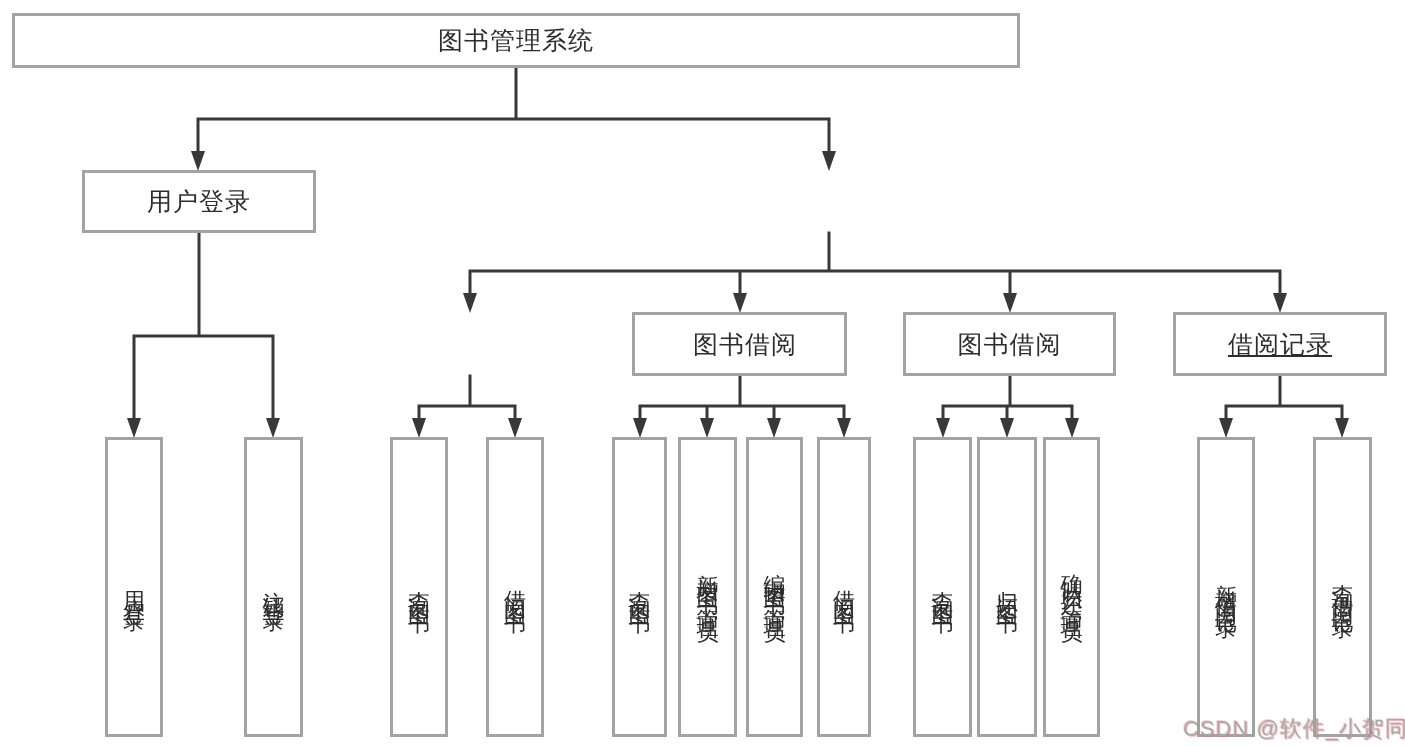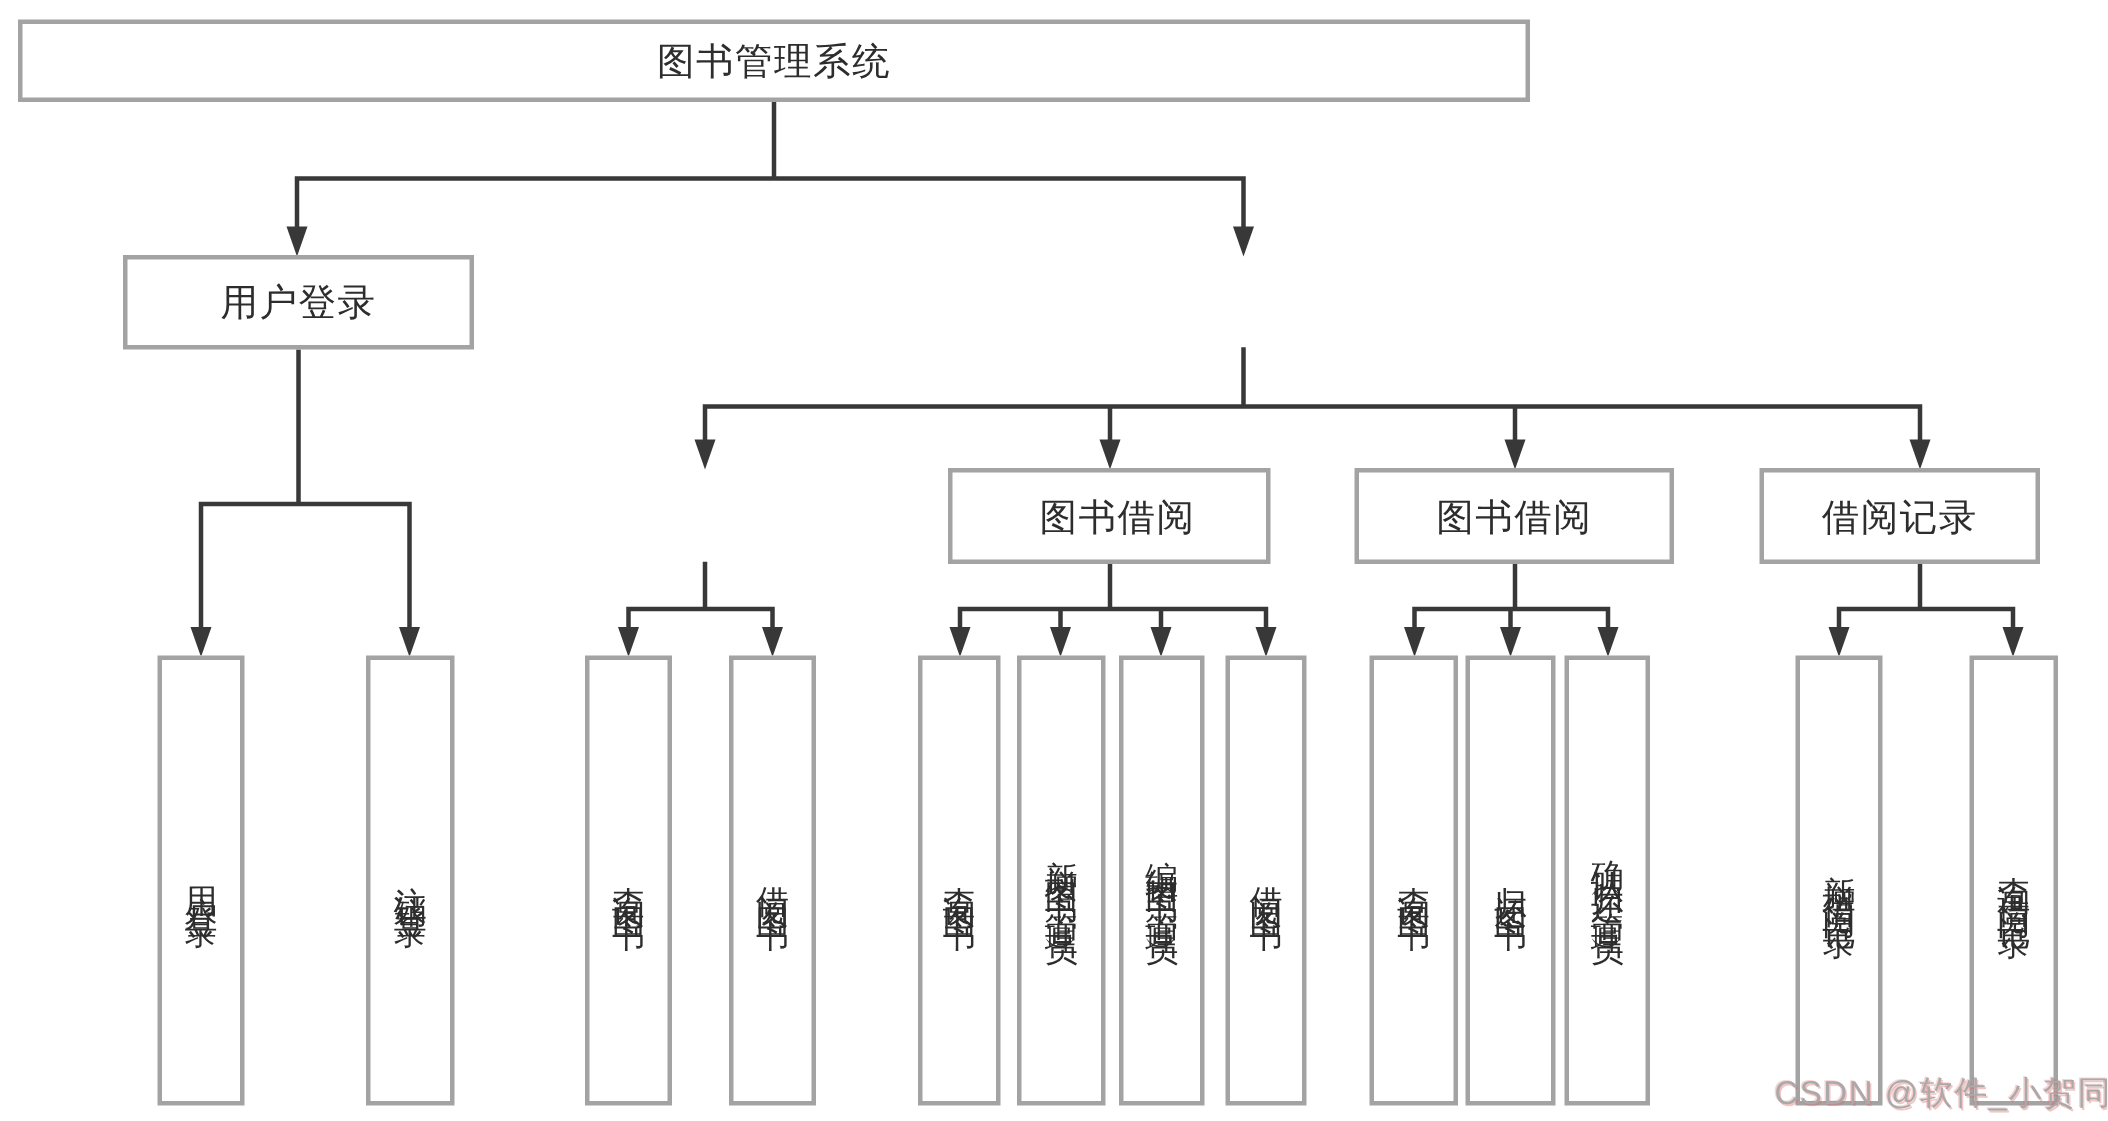--- a/index.html
+++ b/index.html
@@ -108,21 +108,21 @@
   <div class="box lvl2" style="left:82px; width:234px;">
     <span class="h-label">用户登录</span>
   </div>
 
   <div class="box lvl3" style="left:632px; width:215px;padding-left:11px;">
     <span class="h-label">图书借阅</span>
   </div>
   <div class="box lvl3" style="left:903px; width:213px;">
     <span class="h-label">图书借阅</span>
   </div>
-  <div class="box lvl3" style="left:1173px; width:187px;">
+  <div class="box lvl3" style="left:1173px; width:214px;text-decoration:underline;">
     <span class="h-label">借阅记录</span>
   </div>
 
   <div class="box leaf" style="left:105px; width:58px;">
     <span class="v-label">用户登录</span>
   </div>
   <div class="box leaf" style="left:244px; width:59px;">
     <span class="v-label">注销登录</span>
   </div>
 

